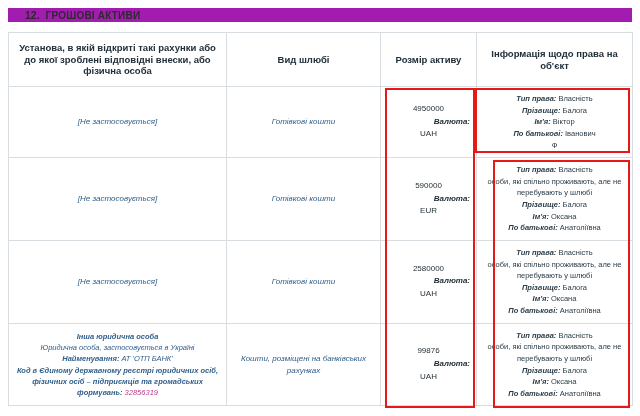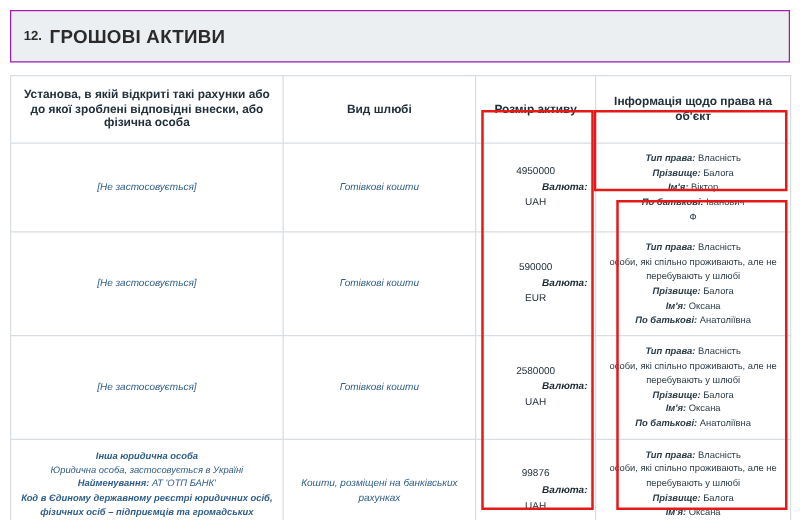--- a/index.html
+++ b/index.html
@@ -16,35 +16,35 @@
   .page {
     position: relative;
     width: 640px;
     height: 416px;
     box-sizing: border-box;
     padding: 8px 8px 0 8px;
     background: #ffffff;
   }
   .section-header {
     background: #eceff1;
-    border: 1px solid #a21caf;
-    height: 42px;
+    border: 7px solid #a21caf;
+    height: 14px;
     display: flex;
     align-items: center;
     padding-left: 10px;
     box-sizing: border-box;
   }
   .section-header .num {
     font-size: 10.5px;
     font-weight: bold;
     color: #2b2b2b;
     margin-right: 6px;
   }
   .section-header .title {
-    font-size: 15px;
+    font-size: 10px;
     font-weight: bold;
     color: #2b2b2b;
     letter-spacing: .2px;
   }
   table.assets {
     width: 624px;
     border-collapse: collapse;
     table-layout: fixed;
     margin-top: 10px;
     border-radius: 30px;

